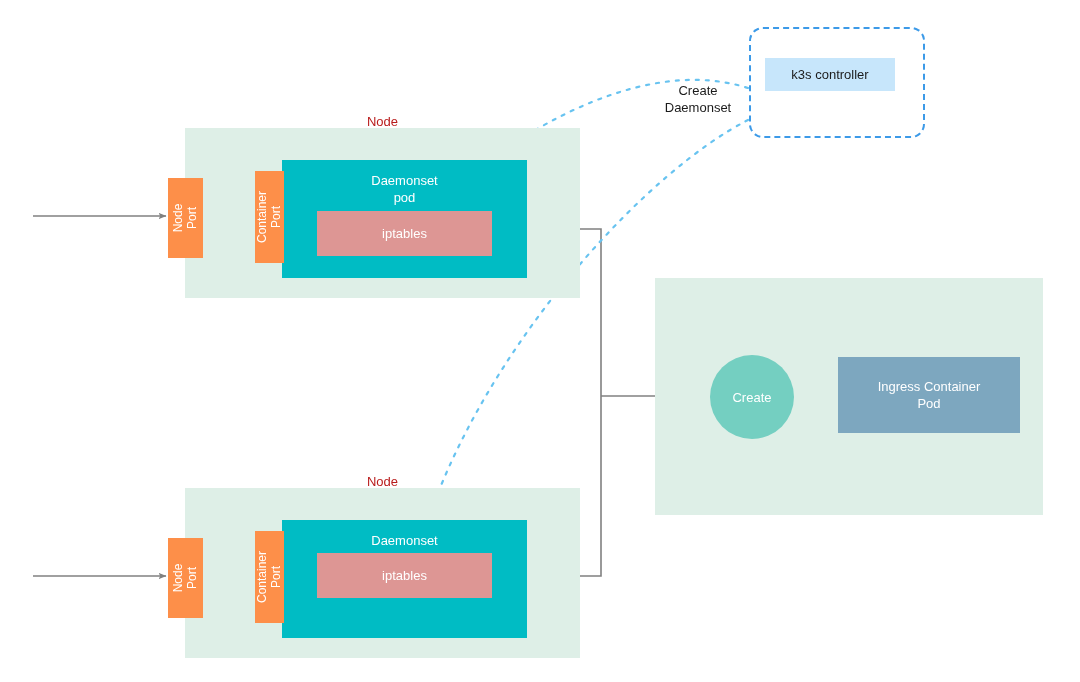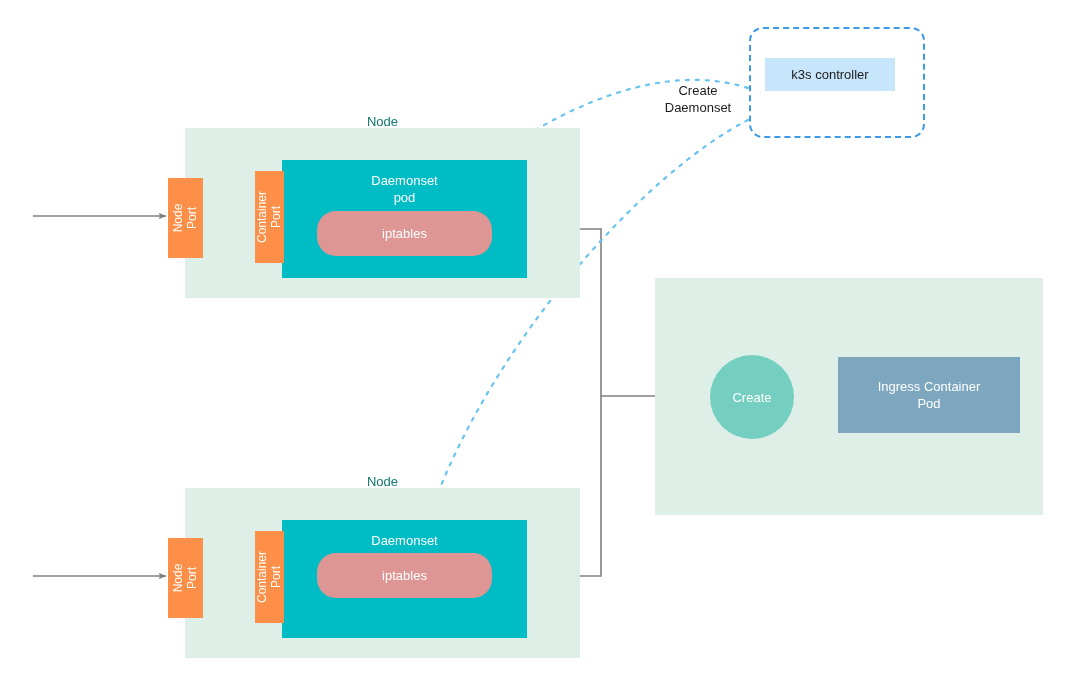--- a/index.html
+++ b/index.html
@@ -22,21 +22,21 @@
   
   .node-group {
     background: #deefe7;
   }
   .node-title {
     position: absolute;
     left: 0;
     right: 0;
     text-align: center;
     font-size: 13px;
-    color: #0f766e;
+    color: #b91c1c;
     font-family: "Liberation Sans", sans-serif;
   }
 
   
   .pod-box {
     background: #00bcc4;
   }
   .pod-title {
     position: absolute;
     left: 0;
@@ -49,21 +49,20 @@
   }
 
   
   .iptables-box {
     background: #dd9694;
     display: flex;
     align-items: center;
     justify-content: center;
     color: #ffffff;
     font-size: 13px;
-    border-radius: 19px;
   }
 
   
   .port-box {
     background: #fd8f49;
     display: flex;
     align-items: center;
     justify-content: center;
   }
   .port-label {

